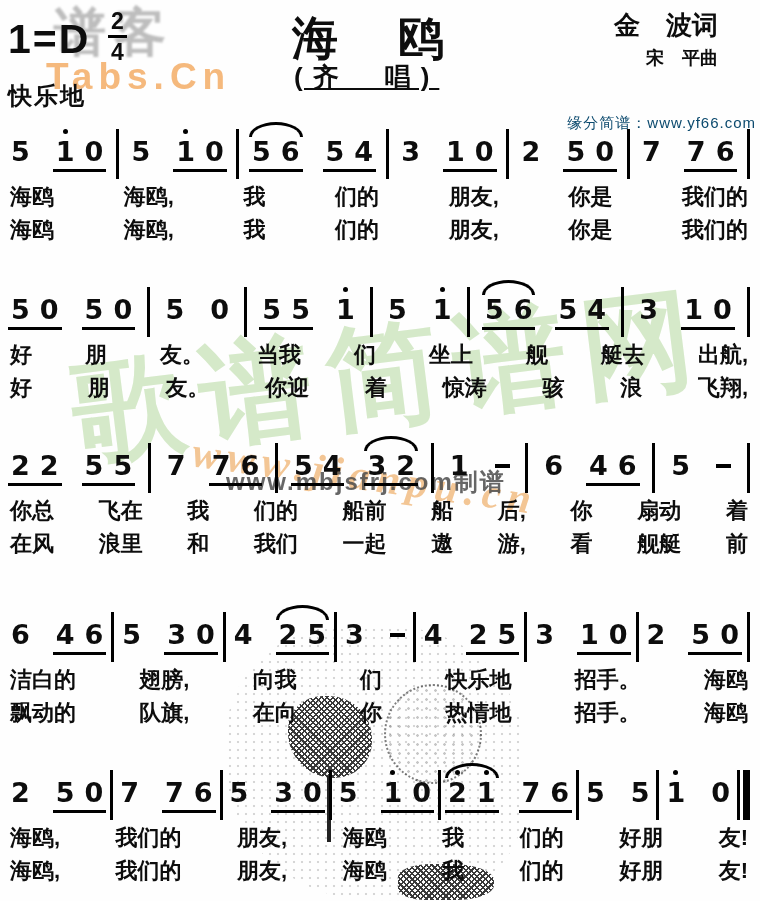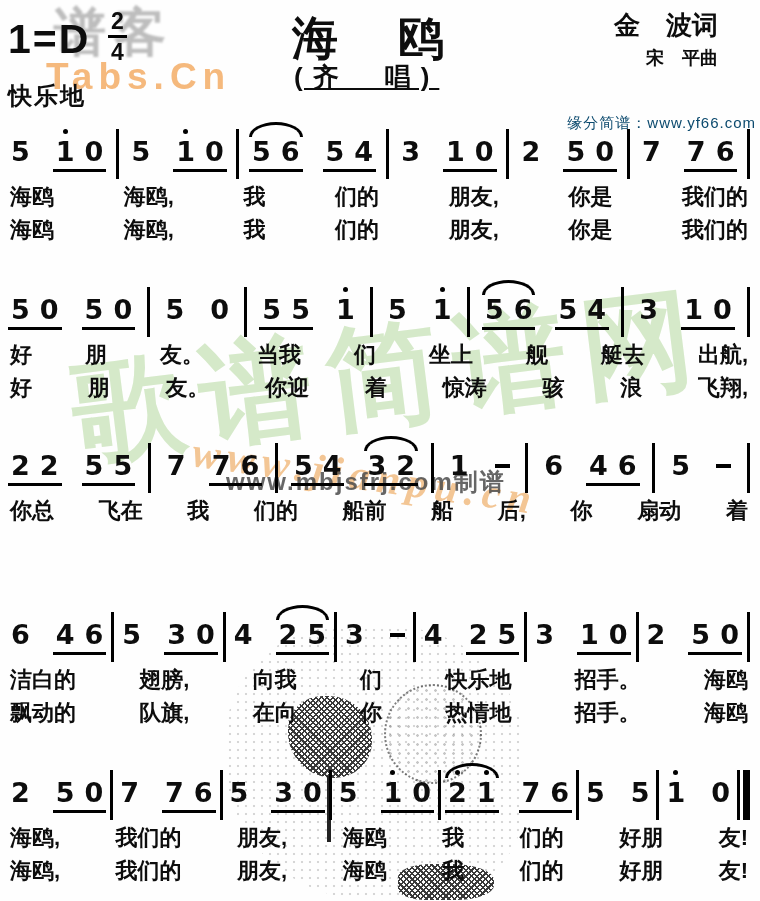--- a/index.html
+++ b/index.html
@@ -336,20 +336,32 @@
           <span>飞在</span>
           <span>我</span>
           <span>们的</span>
           <span>船前</span>
           <span>船</span>
           <span>后,</span>
           <span>你</span>
           <span>扇动</span>
           <span>着</span>
         </div>
+        <div class="lyr">
+          <span>在风</span>
+          <span>浪里</span>
+          <span>和</span>
+          <span>我们</span>
+          <span>一起</span>
+          <span>遨</span>
+          <span>游,</span>
+          <span>看</span>
+          <span>舰艇</span>
+          <span>前</span>
+        </div>
       </div>
       <div class="score-line" style="top: 605px;">
         <div class="notation">
           <div class="measure">
             <div class="group">
               <span class="note">6</span>
             </div>
             <div class="group u">
               <span class="note">4</span>
               <span class="note">6</span>

